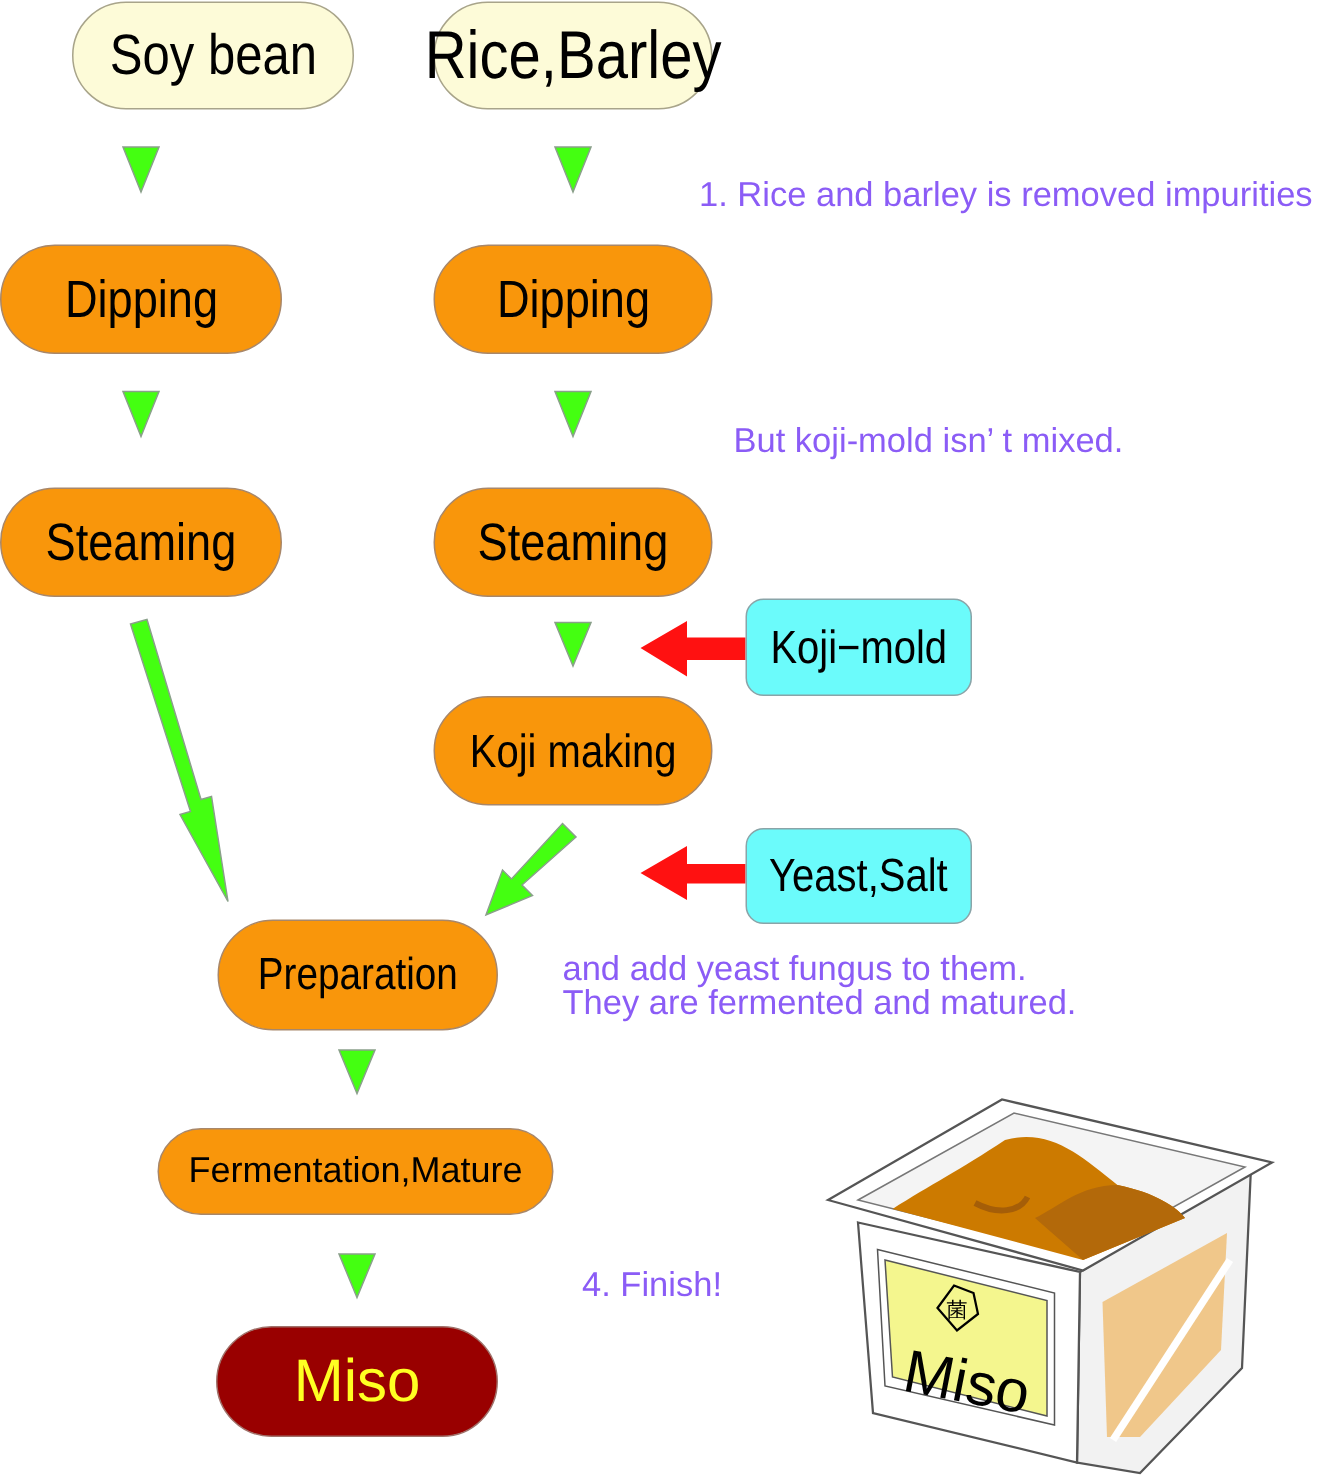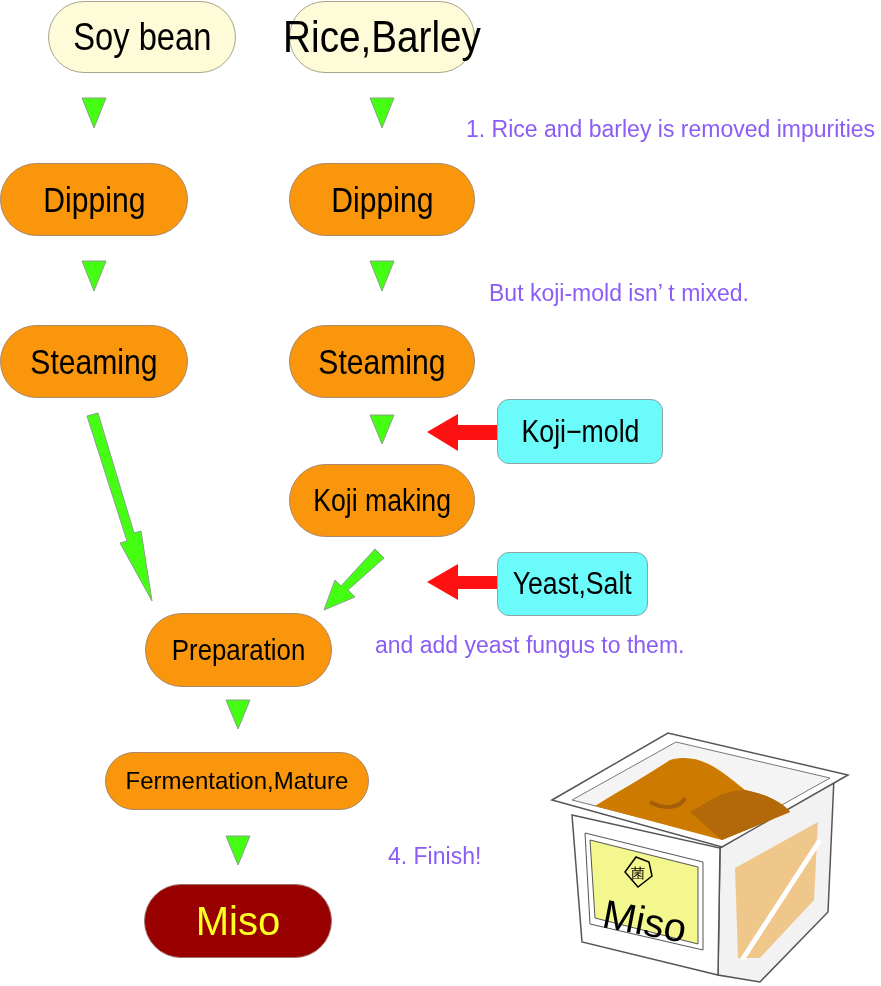--- a/index.html
+++ b/index.html
@@ -55,21 +55,21 @@
   <span class="cond">Dipping</span>
 </div>
 
 <div class="node orange" style="left:0;top:325px;width:188px;height:73px;font-size:35px;">
   <span class="cond">Steaming</span>
 </div>
 <div class="node orange" style="left:289px;top:325px;width:186px;height:73px;font-size:35px;">
   <span class="cond">Steaming</span>
 </div>
 
-<div class="node cyan" style="left:497px;top:399px;width:166px;height:65px;font-size:31px;">
+<div class="node cyan" style="left:497px;top:399px;width:151px;height:65px;font-size:31px;">
   <span class="cond">Koji−mold</span>
 </div>
 
 <div class="node orange" style="left:289px;top:464px;width:186px;height:73px;font-size:31px;">
   <span class="cond">Koji making</span>
 </div>
 
 <div class="node cyan" style="left:497px;top:552px;width:151px;height:64px;font-size:31px;">
   <span class="cond">Yeast,Salt</span>
 </div>
@@ -87,20 +87,21 @@
 </div>
 
 <div class="note" style="left:466px;top:118px;">
   <span>1. Rice and barley is removed impurities</span>
 </div>
 <div class="note" style="left:466px;top:282px;">
   <span class="l2">But koji-mold isn’ t mixed.</span>
 </div>
 <div class="note" style="left:352px;top:634px;">
   <span class="l2">and add yeast fungus to them.</span>
+  <span class="l2">They are fermented and matured.</span>
 </div>
 <div class="note" style="left:388px;top:845px;">
   <span>4. Finish!</span>
 </div>
 
 <svg class="overlay" width="881" height="986">
 
   <polygon points="720,848 834,778 828,912 760,982 718,975" fill="#f2f2f2" stroke="#555" stroke-width="1.5"></polygon>
 
   <polygon points="572,815 720,848 718,975 582,942" fill="#ffffff" stroke="#555" stroke-width="1.5"></polygon>

